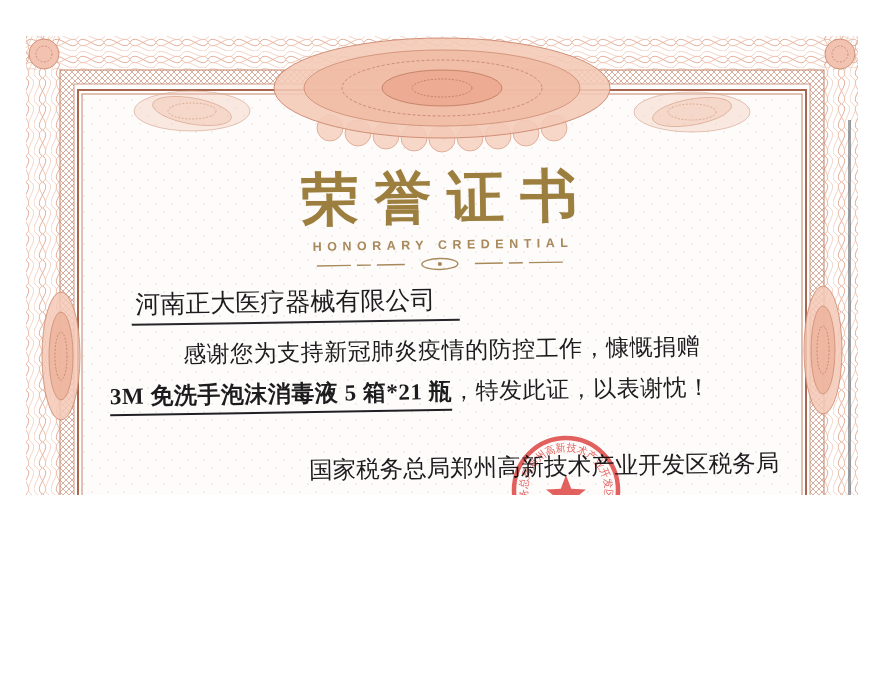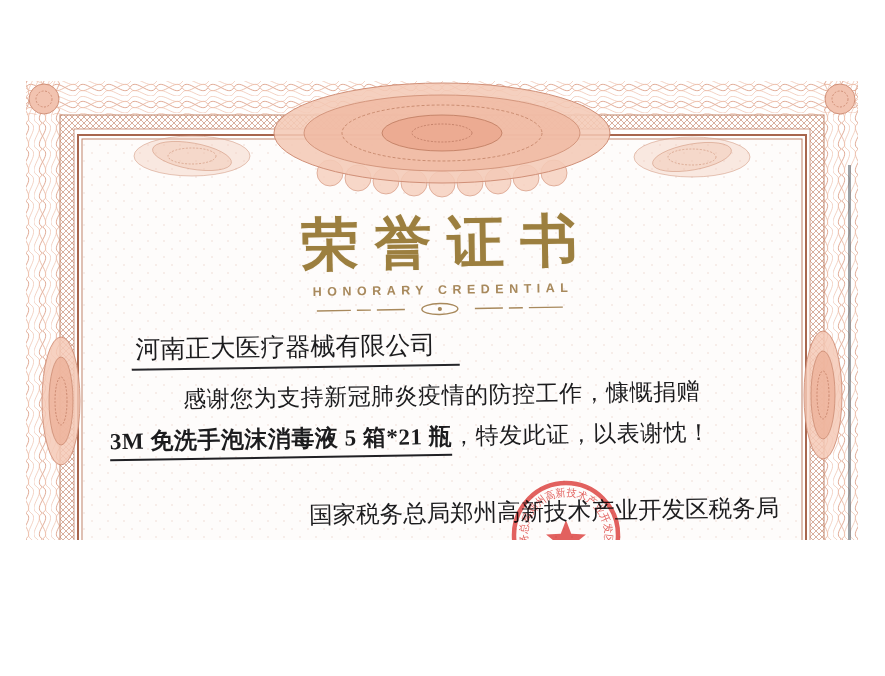--- a/index.html
+++ b/index.html
@@ -1,18 +1,18 @@
 <!DOCTYPE html>
 <html lang="zh"><head>
 <meta charset="utf-8">
 <style>
   html,body{margin:0;padding:0;background:#ffffff;}
   .page{
     position:relative;width:885px;height:495px;background:#ffffff;
-    overflow:hidden;font-family:"Liberation Serif","DejaVu Serif",serif;margin-top:45px;
+    overflow:hidden;font-family:"Liberation Serif","DejaVu Serif",serif;
   }
   .border-art{position:absolute;left:0;top:0;width:885px;height:676px;}
   .content{
     position:absolute;left:0;top:0;width:885px;height:676px;
     transform:rotate(-0.9deg);transform-origin:442px 400px;
     color:#1c1c1e;
   }
   .cert-title{
     position:absolute;left:0;top:160px;width:885px;text-align:center;
     font-size:57px;font-weight:700;color:#9c7f3f;

